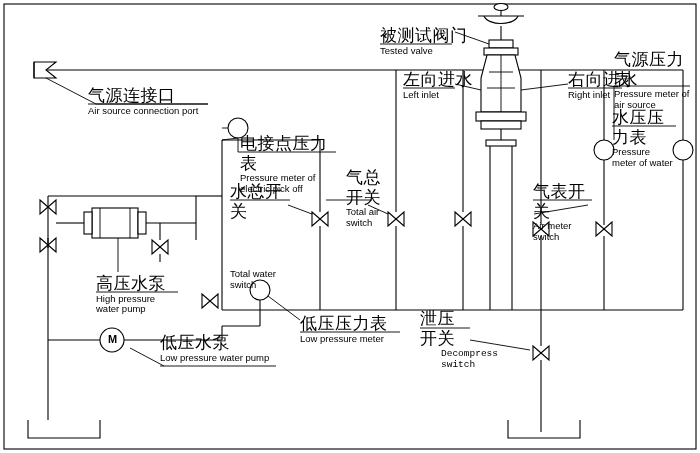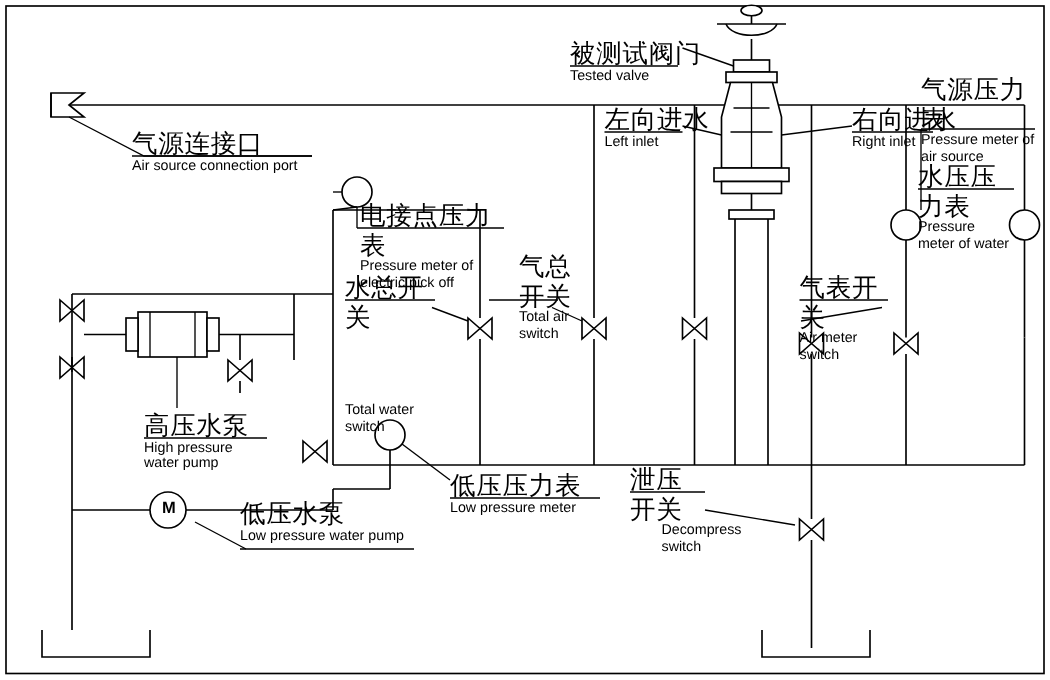--- a/index.html
+++ b/index.html
@@ -267,20 +267,20 @@
   <div class="lbl" style="left:300px; top:314px;">
     <span class="cn">低压压力表</span>
     <span class="en">Low pressure meter</span>
   </div>
 
   <div class="lbl" style="left:160px; top:333px;">
     <span class="cn">低压水泵</span>
     <span class="en">Low pressure water pump</span>
   </div>
 
-  <div class="lbl" style="left:420px; top:310px; width:52px; white-space:normal;">
+  <div class="lbl" style="left:420px; top:310px; width:52px; white-space:normal;font-family:Liberation Mono, monospace;">
     <span class="cn">泄压开关</span>
     <span class="en" style="white-space:normal;margin-left:21px;">Decompress switch</span>
   </div>
 
   <div class="motor-letter" style="left:108px; top:333px;">M</div>
 
 </div>
 
 </body></html>

